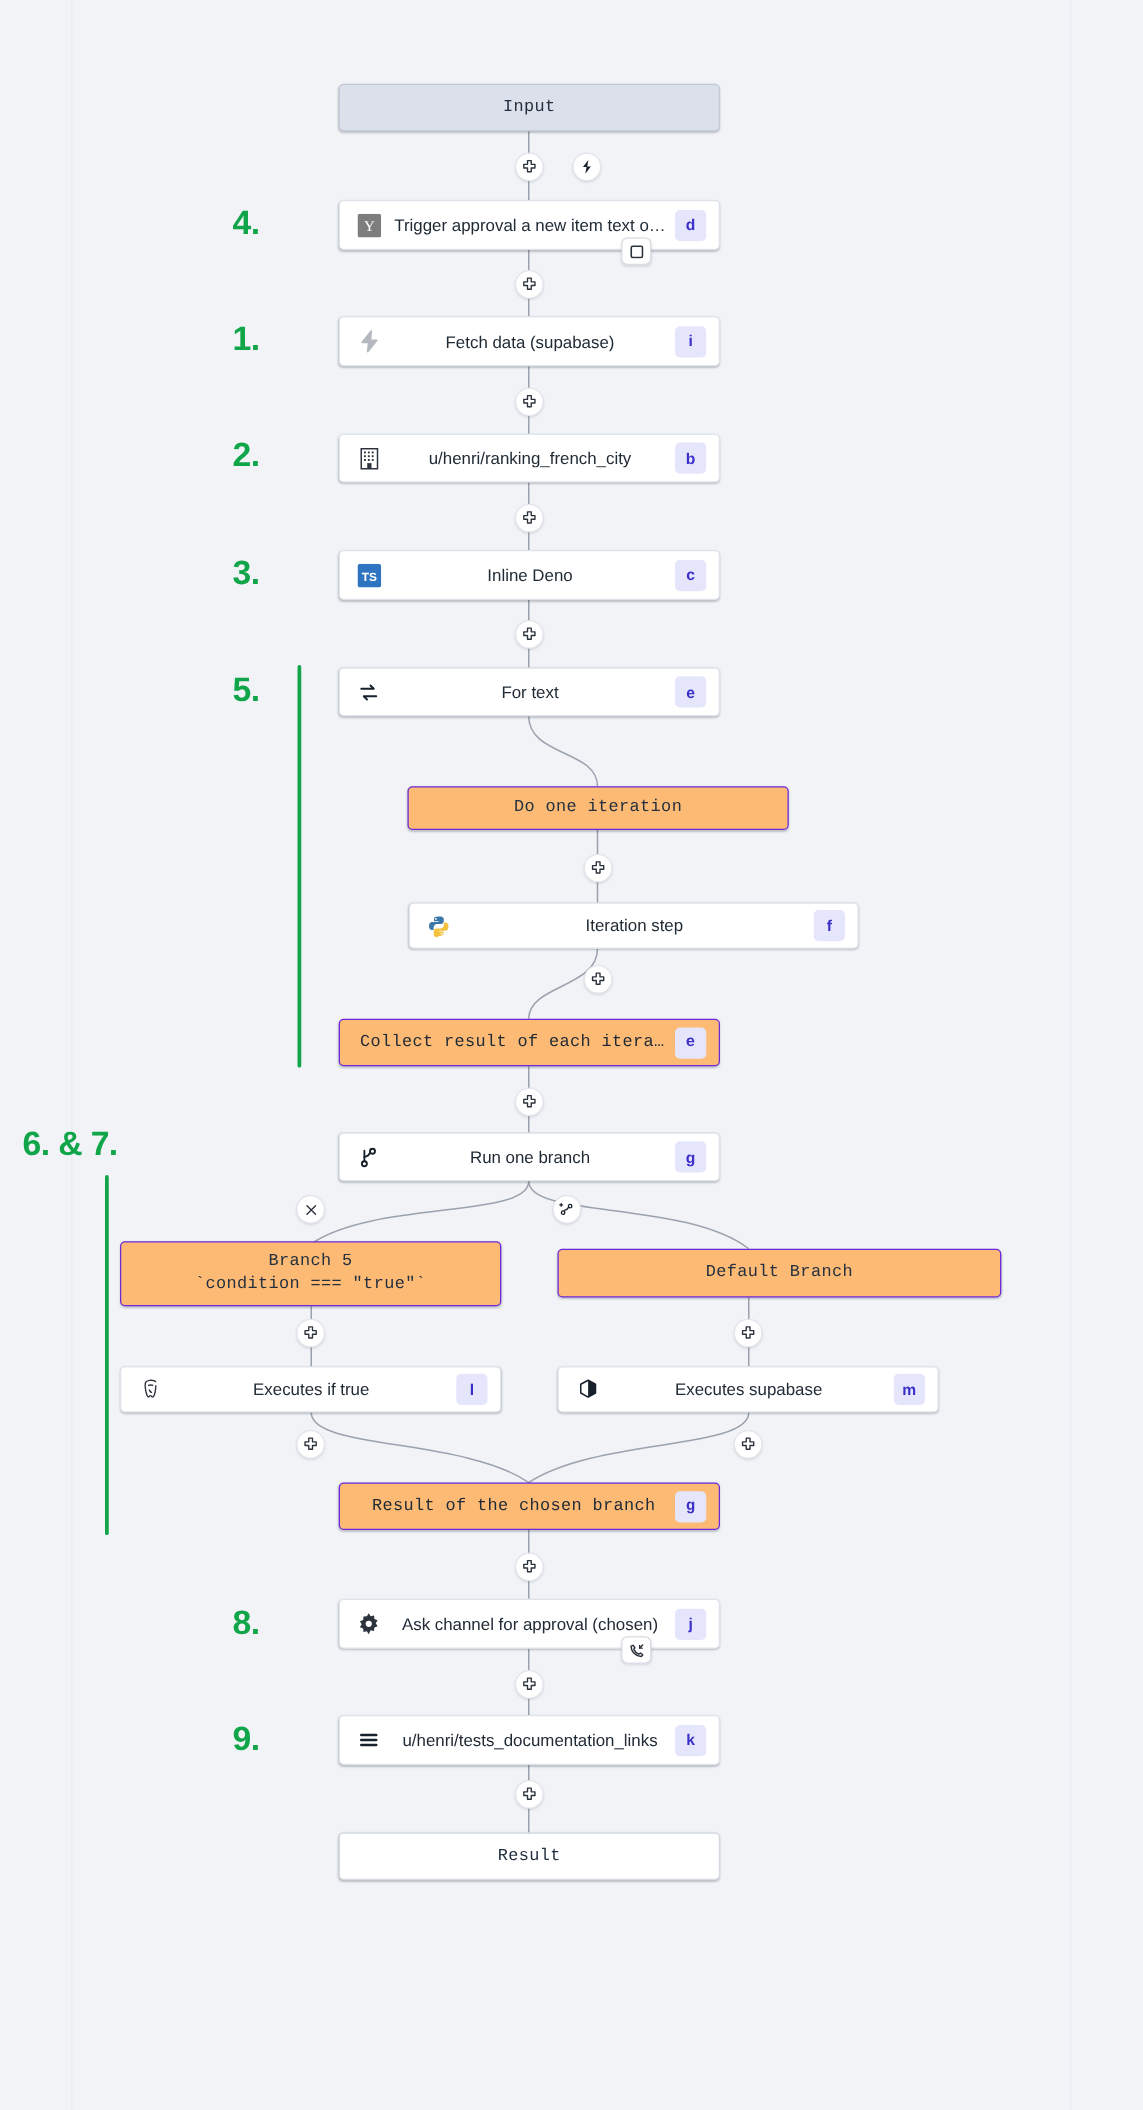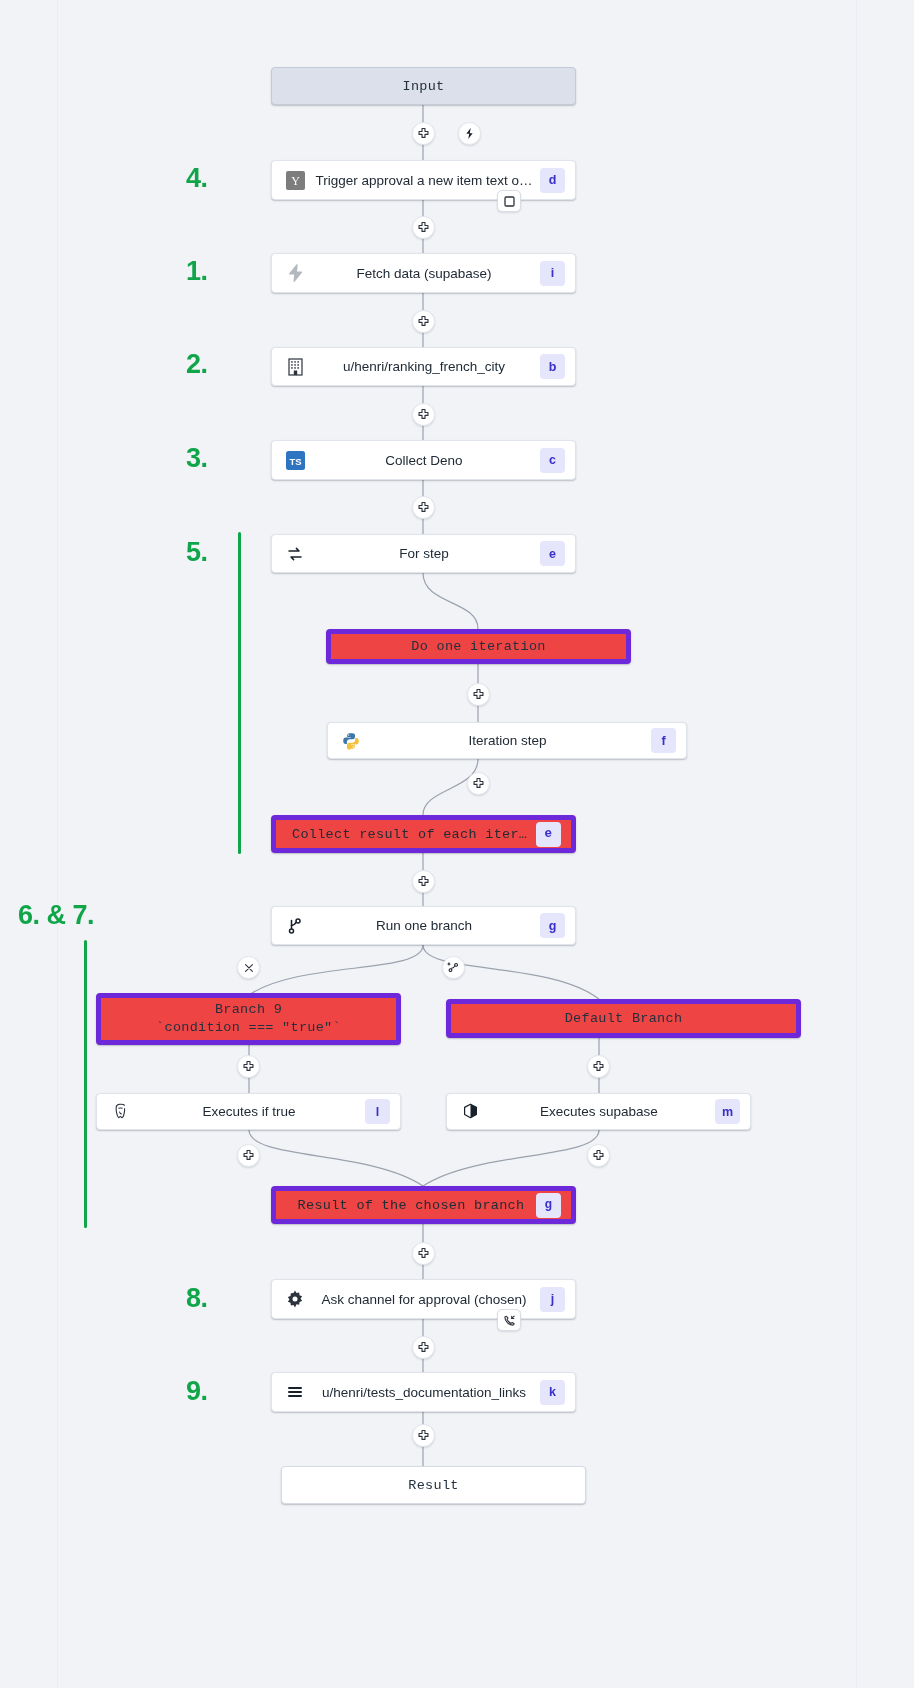--- a/index.html
+++ b/index.html
@@ -34,30 +34,29 @@
     letter-spacing: .3px;
   }
   .node.result-white {
     background: #ffffff;
     border: 1px solid #d5dae3;
     justify-content: center;
     font-family: "Liberation Mono", monospace;
     font-size: 13.5px;
     color: #24303f;
     letter-spacing: .3px;
-    margin-left: 10px;
   }
   .node.step {             
     background: #ffffff;
     border: 1px solid #dfe3ea;
     padding: 0 10px;
   }
   .node.meta {             
-    background: #ef4444;
-    border: 5px solid #6d28d9;
+    background: #fdba74;
+    border: 1px solid #6d28d9;
     justify-content: center;
     font-family: "Liberation Mono", monospace;
     font-size: 13.5px;
     color: #24303f;
     letter-spacing: .3px;
   }
 
   .ico {
     width: 26px; height: 26px;
     flex: 0 0 26px;
@@ -237,32 +236,32 @@
     <span class="badge">b</span>
   </div>
 
   <div class="node step" style="left:271px;top:440px;width:305px;height:40px">
     <span class="ico">
       <svg width="19" height="19" viewBox="0 0 19 19">
           <rect width="19" height="19" rx="2.5" fill="#2f74c0"></rect>
           <text x="9.5" y="13.6" font-size="9.5" font-weight="bold" font-family="Liberation Sans, sans-serif" fill="#fff" text-anchor="middle">TS</text>
         </svg>
     </span>
-    <span class="nlabel">Collect Deno</span>
+    <span class="nlabel">Inline Deno</span>
     <span class="badge">c</span>
   </div>
 
   <div class="node step" style="left:271px;top:534px;width:305px;height:39px">
     <span class="ico">
       <svg width="20" height="20" viewBox="0 0 20 20" fill="none" stroke="#17202b" stroke-width="1.5" stroke-linecap="round" stroke-linejoin="round">
           <path d="M4 7h10l-2.6-2.6"></path>
           <path d="M16 13H6l2.6 2.6"></path>
         </svg>
     </span>
-    <span class="nlabel">For step</span>
+    <span class="nlabel">For text</span>
     <span class="badge">e</span>
   </div>
 
   <div class="node meta" style="left:326px;top:629px;width:305px;height:35px">
     <span>Do one iteration</span>
   </div>
 
   <div class="node step" style="left:327px;top:722px;width:360px;height:37px">
     <span class="ico">
       <svg width="18" height="18" viewBox="0 0 18 18">
@@ -287,21 +286,21 @@
           <circle cx="13" cy="5" r="2"></circle>
           <path d="M11 6.3c-1 2.2-2.6 3-4.5 3.2"></path>
         </svg>
     </span>
     <span class="nlabel">Run one branch</span>
     <span class="badge">g</span>
   </div>
 
   <div class="node meta" style="left:96px;top:993px;width:305px;height:52px">
     <span class="metatext">
-      <span>Branch 9</span>
+      <span>Branch 5</span>
       <span>`condition === "true"`</span>
     </span>
   </div>
 
   <div class="node meta" style="left:446px;top:999px;width:355px;height:39px">
     <span>Default Branch</span>
   </div>
 
   <div class="node step" style="left:96px;top:1093px;width:305px;height:37px">
     <span class="ico">

